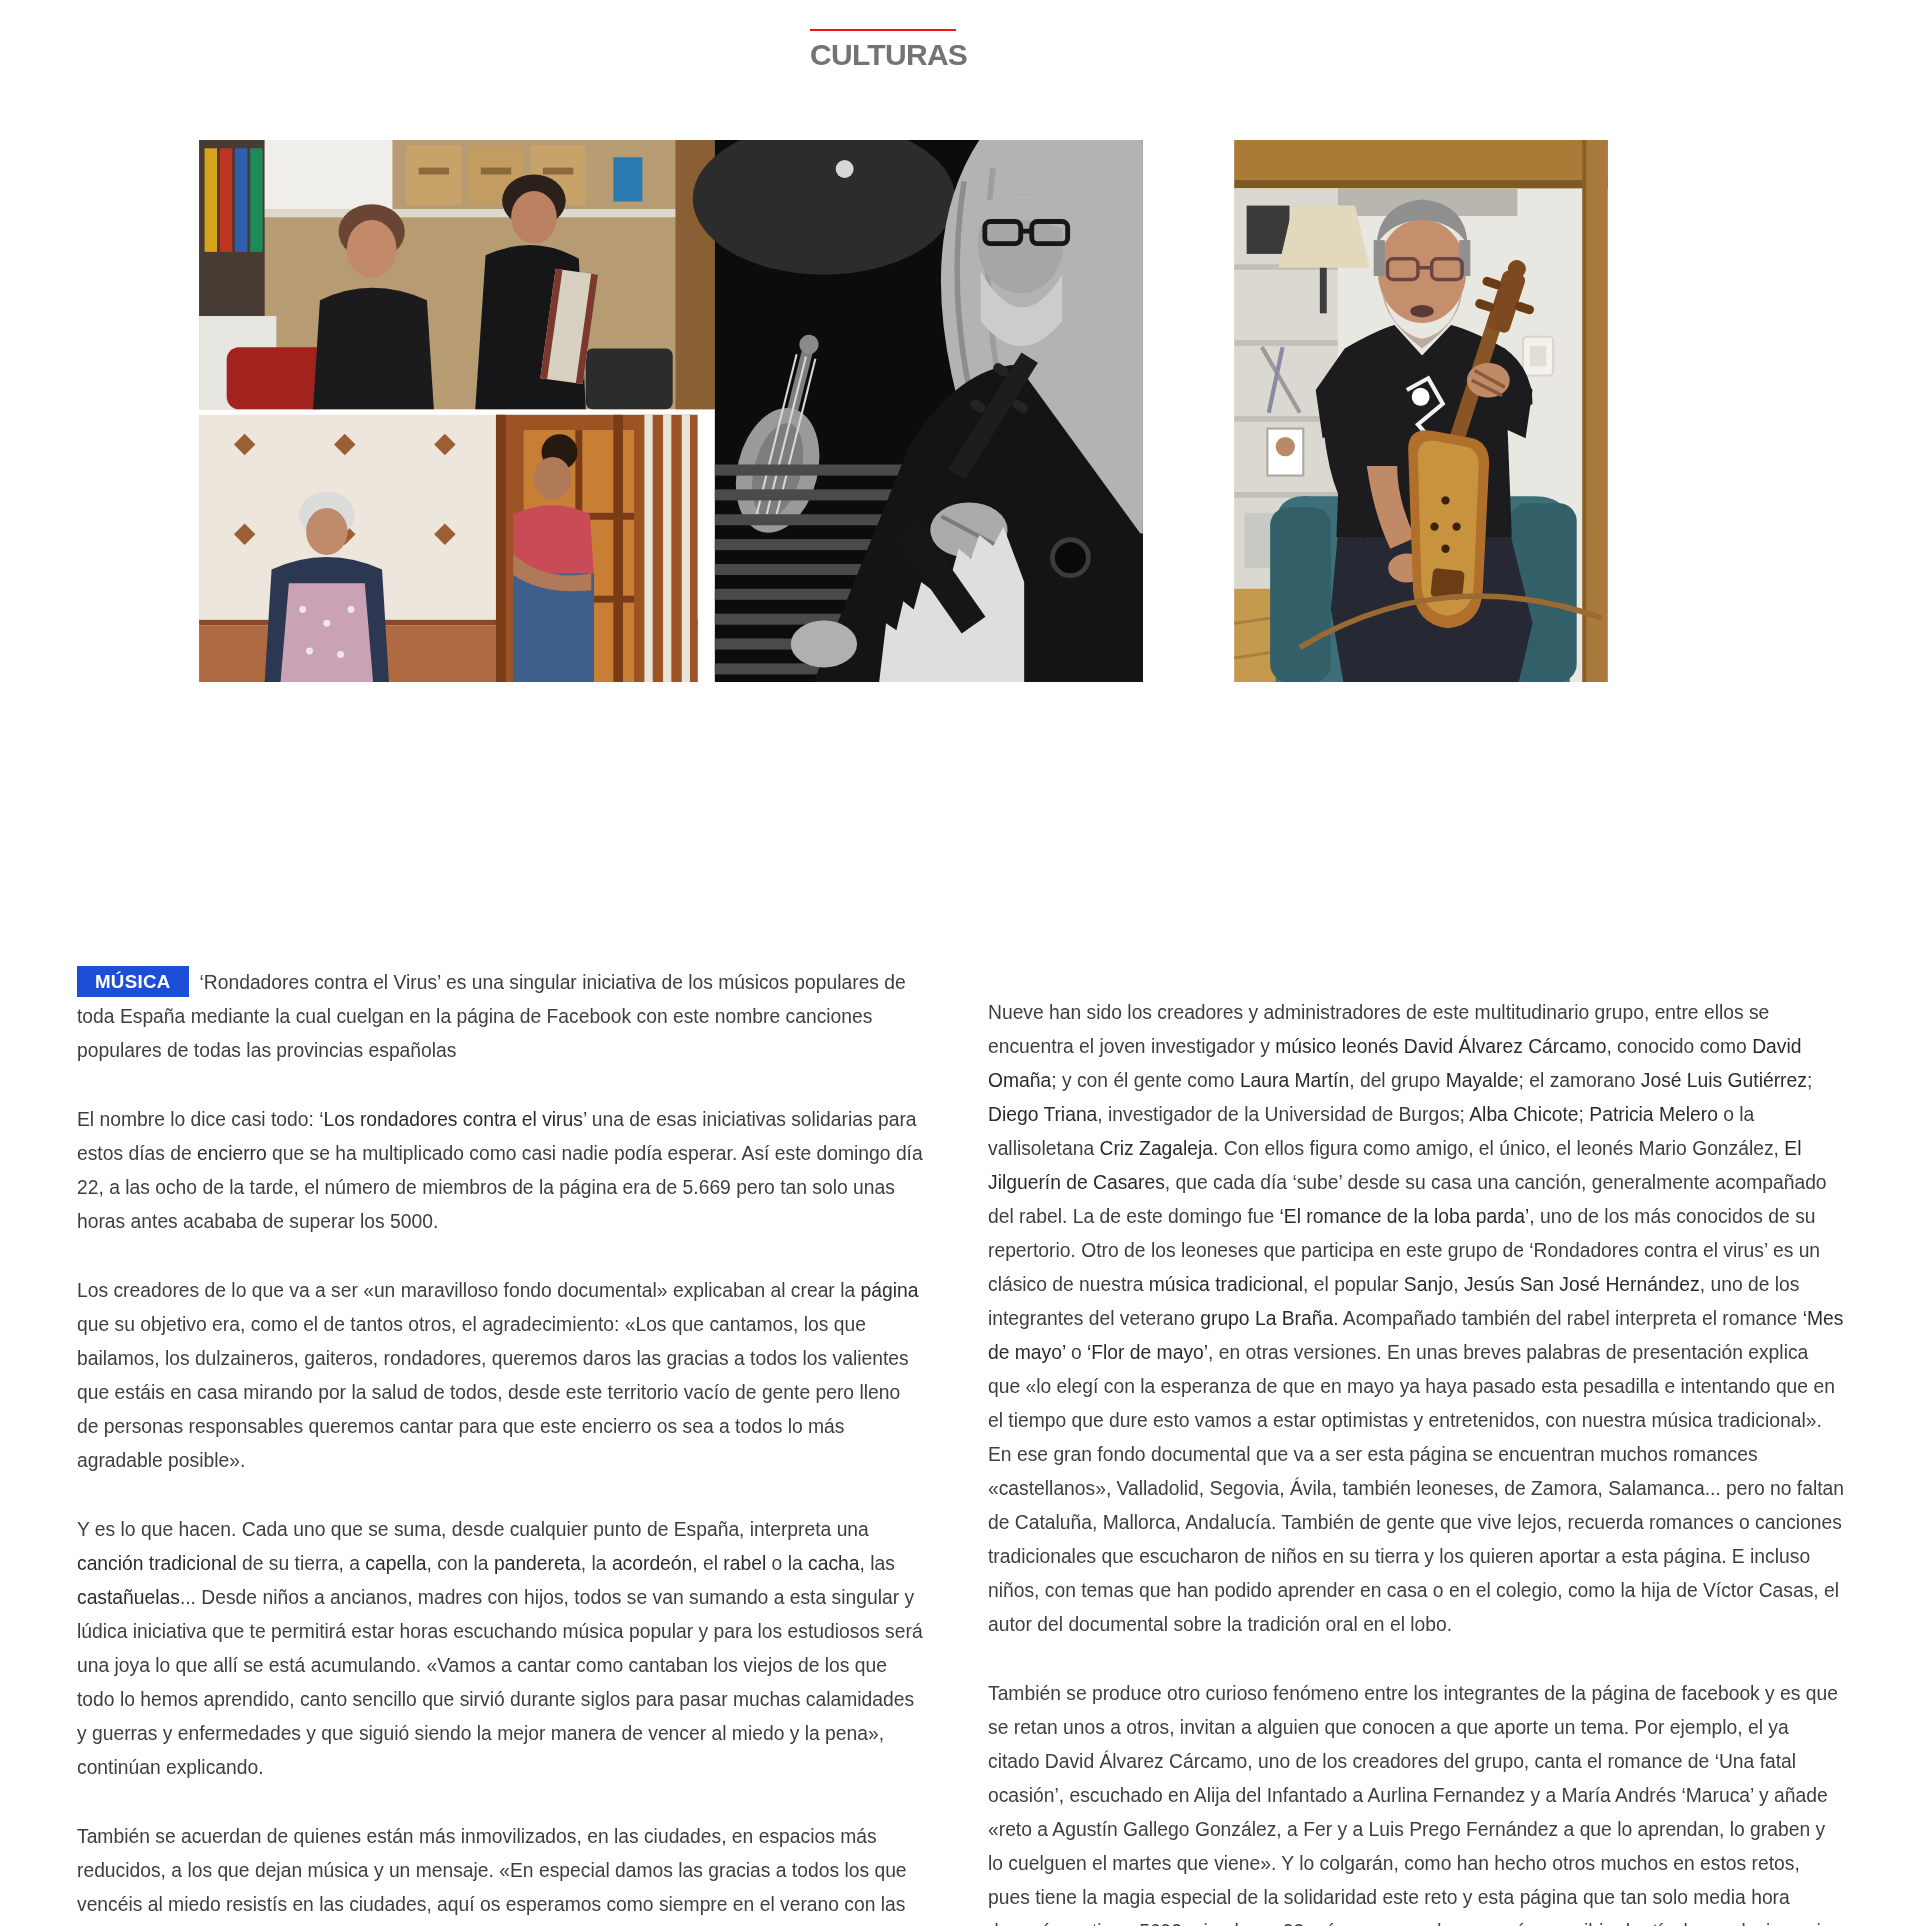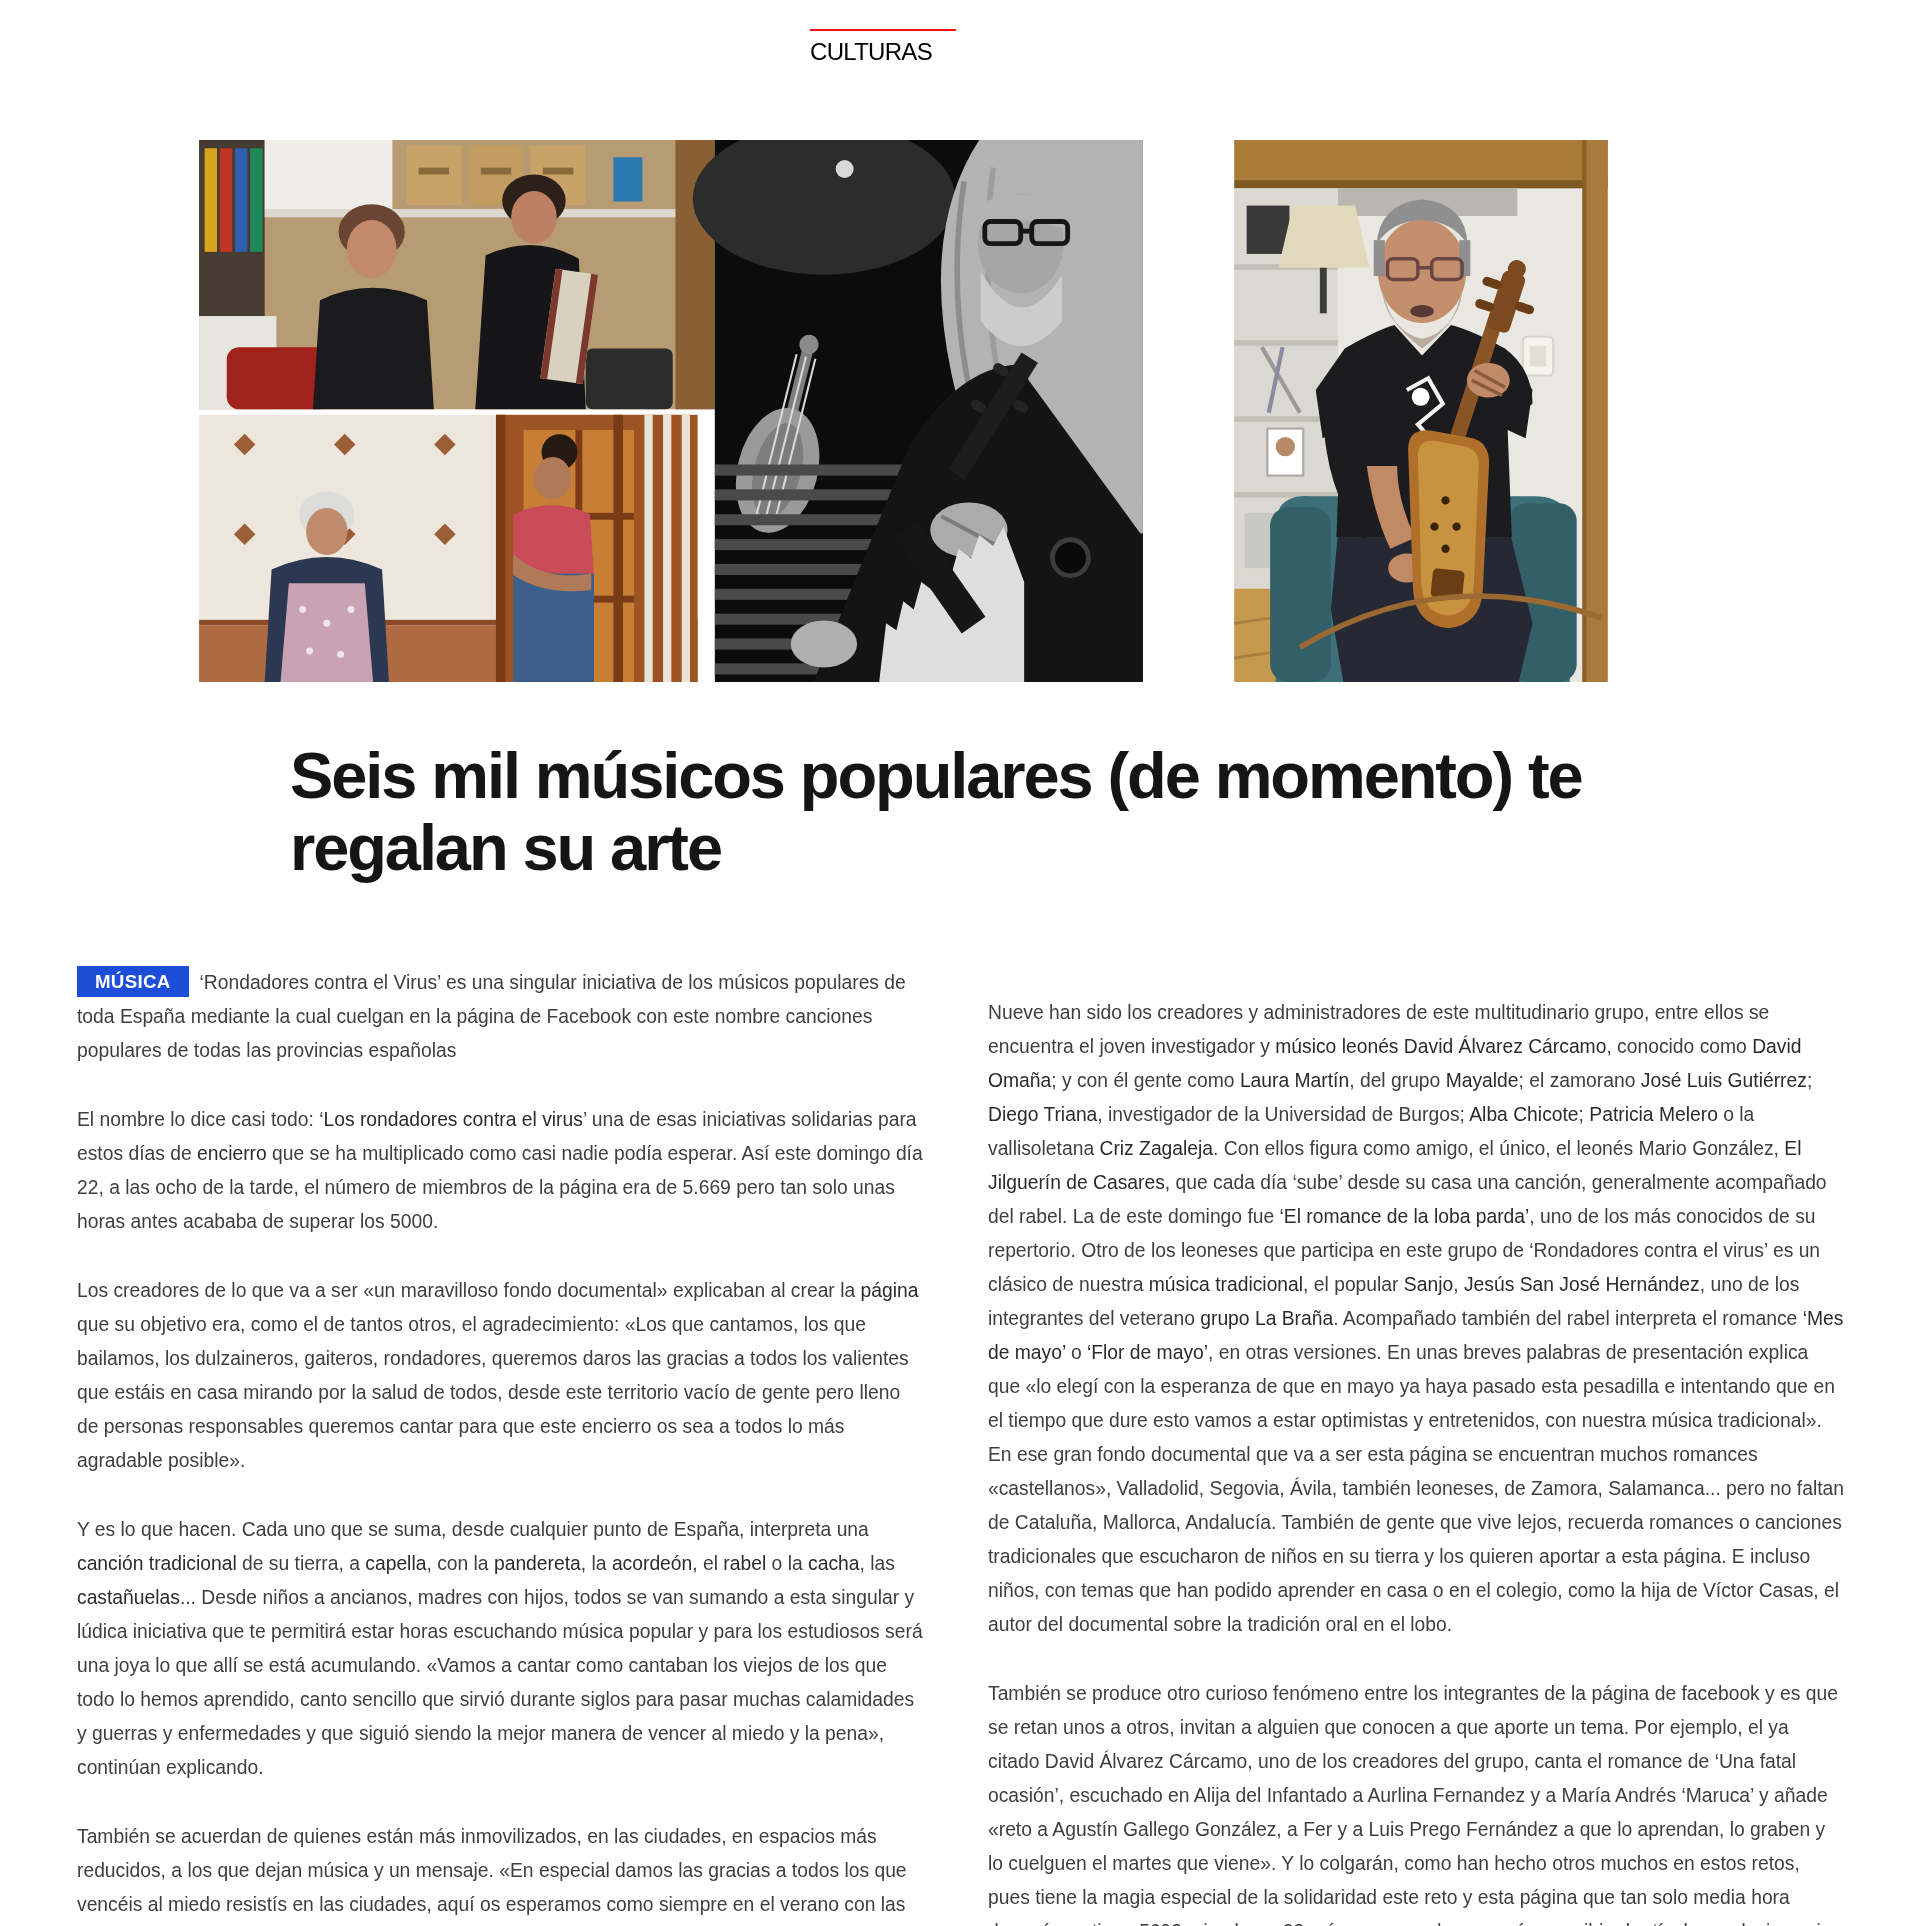--- a/index.html
+++ b/index.html
@@ -12,24 +12,24 @@
     overflow:hidden;
   }
   
   .section-header{
     position:absolute;
     left:810px; top:29px; width:146px;
     border-top:2.1px solid #f21414;
     padding-top:9px;
   }
   .section-header .label{
-    font-size:24px;
+    font-size:30px;
     letter-spacing:-0.7px;
-    color:#000000;
-    font-weight:400;
+    color:#737373;
+    font-weight:700;
     line-height:1;
     display:inline-block;
   }
   
   .photo{position:absolute; top:140px; display:block;}
   .photo.collage{left:199px; width:944px; height:542px;}
   .photo.portrait{left:1234px; width:374px; height:542px;}
   
   .headline{
     position:absolute;
@@ -262,22 +262,20 @@
       <circle cx="322" cy="560" r="6" fill="#3a2208"></circle>
       <circle cx="306" cy="592" r="6" fill="#3a2208"></circle>
       <rect x="286" y="622" width="46" height="42" rx="7" fill="#6b3d16" transform="rotate(6 309 643)"></rect>
       <ellipse cx="368" cy="348" rx="31" ry="25" fill="#c08a66"></ellipse>
       <line x1="348" y1="334" x2="392" y2="358" stroke="#8a5a3c" stroke-width="5"></line>
       <line x1="344" y1="348" x2="388" y2="370" stroke="#8a5a3c" stroke-width="5"></line>
     </g>
     <path d="M95,735 Q300,612 532,692" fill="none" stroke="#9a6a32" stroke-width="8"></path>
   </svg>
 
-  <h1 class="headline">Seis mil músicos populares (de momento) te
-regalan su arte</h1>
 
   <div class="col col-left">
       <p><span class="kicker">MÚSICA</span><span>‘Rondadores contra el Virus’ es una singular iniciativa de los músicos populares de toda España mediante la cual cuelgan en la página de Facebook con este nombre canciones populares de todas las provincias españolas</span></p>
       <p><span>El nombre lo dice casi todo: ‘</span><span class="bold">Los rondadores contra el virus</span><span>’ una de esas iniciativas solidarias para estos días de </span><span class="bold">encierro</span><span>  que se ha multiplicado como casi nadie podía esperar. Así este domingo día 22, a las ocho de la tarde, el número de miembros de la página era de 5.669 pero tan solo unas horas antes acababa de superar los 5000.</span></p>
       <p><span>Los creadores de lo que va a ser «un maravilloso fondo documental» explicaban al crear la </span><span class="bold">página</span><span> que su objetivo era, como el de tantos otros, el agradecimiento: «Los que cantamos, los que bailamos, los dulzaineros, gaiteros, rondadores, queremos daros las gracias a todos los valientes que estáis en casa mirando por la salud de todos, desde este territorio vacío de gente pero lleno de personas responsables queremos cantar para que este encierro os sea a todos lo más agradable posible».</span></p>
       <p><span>Y es lo que hacen. Cada uno que se suma, desde cualquier punto de España, interpreta una </span><span class="bold">canción tradicional</span><span> de su tierra, a </span><span class="bold">capella</span><span>, con la </span><span class="bold">pandereta</span><span>, la </span><span class="bold">acordeón</span><span>, el </span><span class="bold">rabel</span><span> o la </span><span class="bold">cacha</span><span>, las </span><span class="bold">castañuelas</span><span>... Desde niños a ancianos, madres con hijos, todos se van sumando a esta singular y lúdica iniciativa que te permitirá estar horas escuchando música popular y para los estudiosos será una joya lo que allí se está acumulando.  «Vamos a cantar como cantaban los viejos de los que todo lo hemos aprendido, canto sencillo que sirvió durante siglos para pasar muchas calamidades y guerras y enfermedades y que siguió siendo la mejor manera de vencer al miedo y la pena», continúan explicando.</span></p>
       <p><span>También se acuerdan de quienes están más inmovilizados, en las ciudades, en espacios más reducidos, a los que dejan música y un mensaje. «En especial damos las gracias a todos los que vencéis al miedo resistís en las ciudades, aquí os esperamos como siempre en el verano con las despensas llenas y los brazos abiertos para abrazaros. Muchas gracias a todos los que cuidáis de nosotros   cada uno en su puesto».</span></p>
     </div>
   <div class="col col-right">
       <p><span>Nueve han sido los creadores y administradores de este multitudinario grupo, entre ellos se encuentra el joven investigador y </span><span class="bold">músico leonés David Álvarez Cárcamo</span><span>, conocido como </span><span class="bold">David Omaña</span><span>; y con él gente como </span><span class="bold">Laura Martín</span><span>, del grupo </span><span class="bold">Mayalde</span><span>; el zamorano </span><span class="bold">José Luis Gutiérrez</span><span>; </span><span class="bold">Diego Triana</span><span>, investigador de la Universidad de Burgos; </span><span class="bold">Alba Chicote</span><span>; </span><span class="bold">Patricia Melero</span><span> o la vallisoletana </span><span class="bold">Criz Zagaleja</span><span>. Con ellos figura como amigo, el único, el leonés Mario González, </span><span class="bold">El Jilguerín de Casares</span><span>, que cada día ‘sube’ desde su casa una canción, generalmente acompañado del rabel. La de este domingo fue </span><span class="bold">‘El romance de la loba parda’</span><span>, uno de los más conocidos de su repertorio. Otro de los leoneses que participa en este grupo de ‘Rondadores contra el virus’ es un clásico de nuestra </span><span class="bold">música tradicional</span><span>, el popular </span><span class="bold">Sanjo</span><span>, </span><span class="bold">Jesús San José Hernández</span><span>, uno de los integrantes del veterano </span><span class="bold">grupo La Braña</span><span>. Acompañado también del rabel interpreta el romance </span><span class="bold">‘Mes de mayo’</span><span> o </span><span class="bold">‘Flor de mayo’</span><span>, en otras versiones. En unas breves palabras de presentación explica que «lo elegí con la esperanza de que en mayo ya haya pasado esta pesadilla e intentando que en el tiempo que dure esto vamos a estar optimistas y entretenidos, con nuestra música tradicional».

